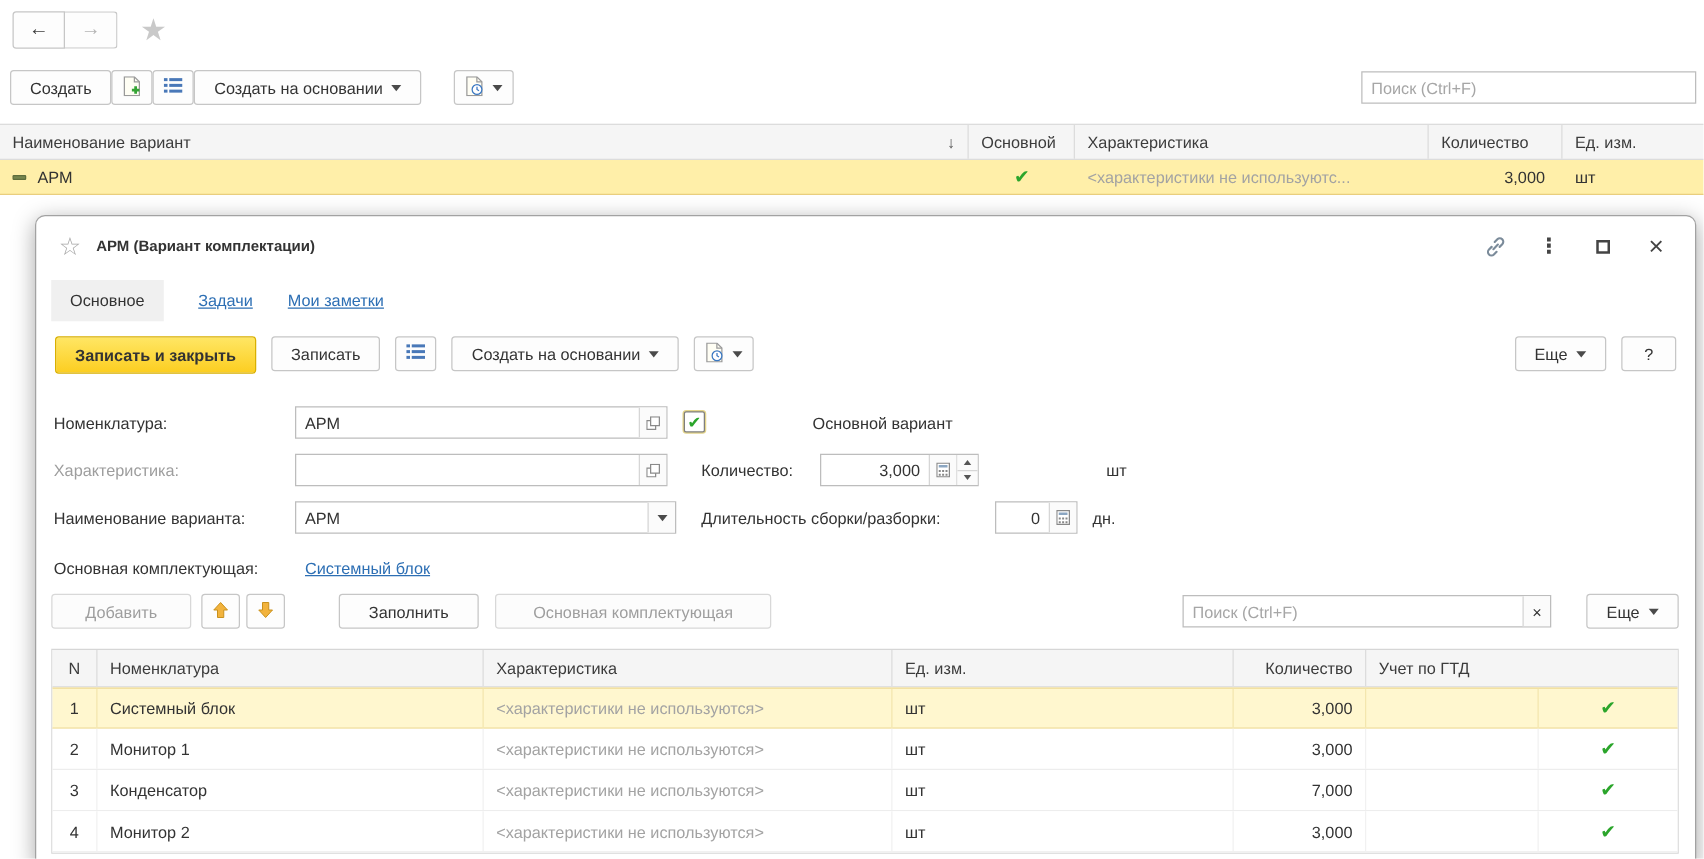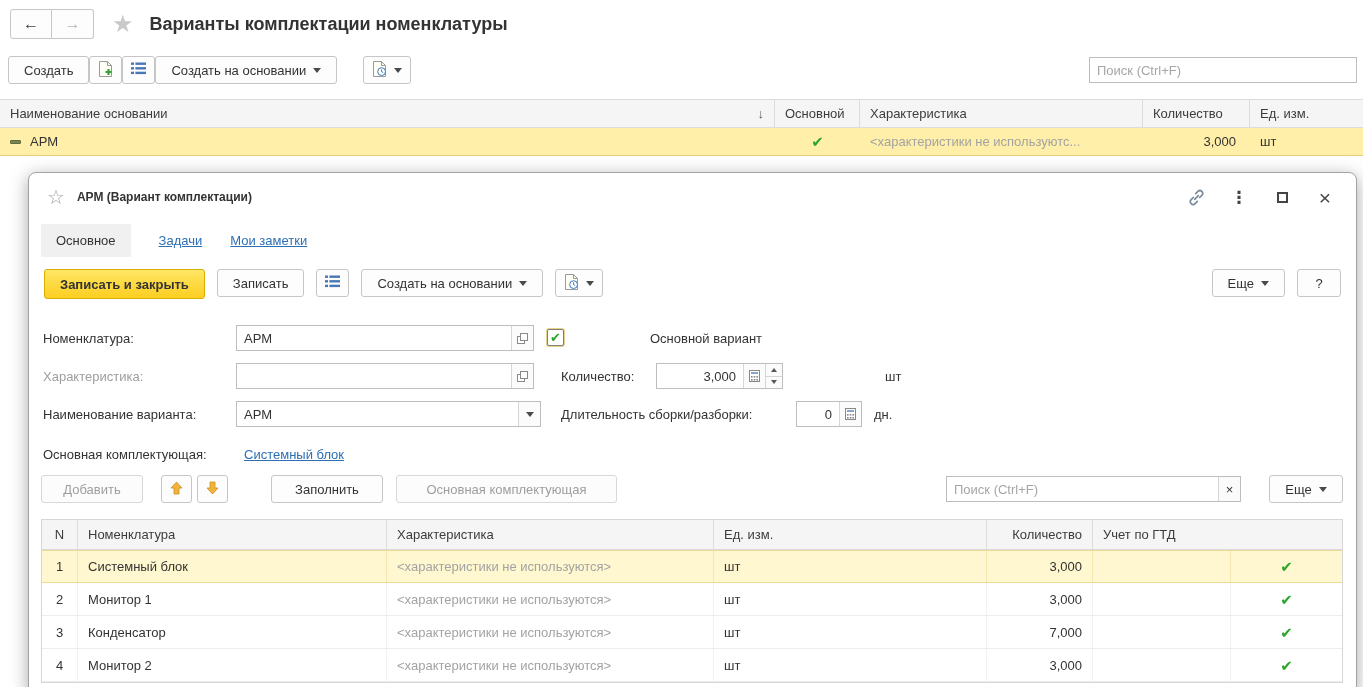--- a/index.html
+++ b/index.html
@@ -102,21 +102,20 @@
 <div class="screen">
 
   <div class="topbar">
     <button class="navbtn">
         <span>←</span>
       </button>
     <button class="navbtn disabled">
         <span>→</span>
       </button>
     <span class="star-big">★</span>
-    <div class="page-title">Варианты комплектации номенклатуры</div>
   </div>
 
   <div class="main-toolbar">
     <button class="btn">Создать</button>
     <button class="btn iconbtn">
       <span><svg width="15" height="16" viewBox="0 0 15 16">
             <path d="M1.5 .5h8l4 4v11h-12z" fill="#fffef4" stroke="#9a9a9a"></path>
             <path d="M9.5 .5v4h4" fill="none" stroke="#9a9a9a"></path>
             <path d="M10.5 8v6M7.5 11h6" stroke="#35a435" stroke-width="2.2"></path>
           </svg></span>
@@ -147,21 +146,21 @@
           </svg></span>
       <span class="caret"></span>
     </button>
     <div class="inputbox search">
       <input type="text" placeholder="Поиск (Ctrl+F)" style="">
     </div>
   </div>
 
   <div class="list-header list-grid">
     <div class="cell spread">
-      <span>Наименование основании</span>
+      <span>Наименование вариант</span>
       <span class="sort-arrow">↓</span>
     </div>
     <div class="cell">Основной</div>
     <div class="cell">Характеристика</div>
     <div class="cell">Количество</div>
     <div class="cell">Ед. изм.</div>
   </div>
 
   <div class="list-row list-grid">
     <div class="cell">
@@ -323,21 +322,21 @@
       </div>
       <span class="flabel" style="left:845px;">дн.</span>
     </div>
 
     <div class="frow" style="top:268px;">
       <span class="flabel" style="left:14px;">Основная комплектующая:</span>
       <span class="hyper fabs" style="left:215px;">Системный блок</span>
     </div>
 
     <div class="dlg-toolbar2">
-      <button class="btn disabled" style="left:12px; width:102px;">Добавить</button>
+      <button class="btn disabled" style="left:12px; width:112px;">Добавить</button>
       <button class="btn iconbtn" style="left:132px; width:31px;">
         <span><svg width="13" height="14" viewBox="0 0 13 14">
               <path d="M6.5 1L12 7H9v6H4V7H1z" fill="#f2b33d" stroke="#c9911c" stroke-width="0.8"></path>
             </svg></span>
       </button>
       <button class="btn iconbtn" style="left:168px; width:31px;">
         <span><svg width="13" height="14" viewBox="0 0 13 14">
               <path d="M6.5 13L1 7h3V1h5v6h3z" fill="#f2b33d" stroke="#c9911c" stroke-width="0.8"></path>
             </svg></span>
       </button>

